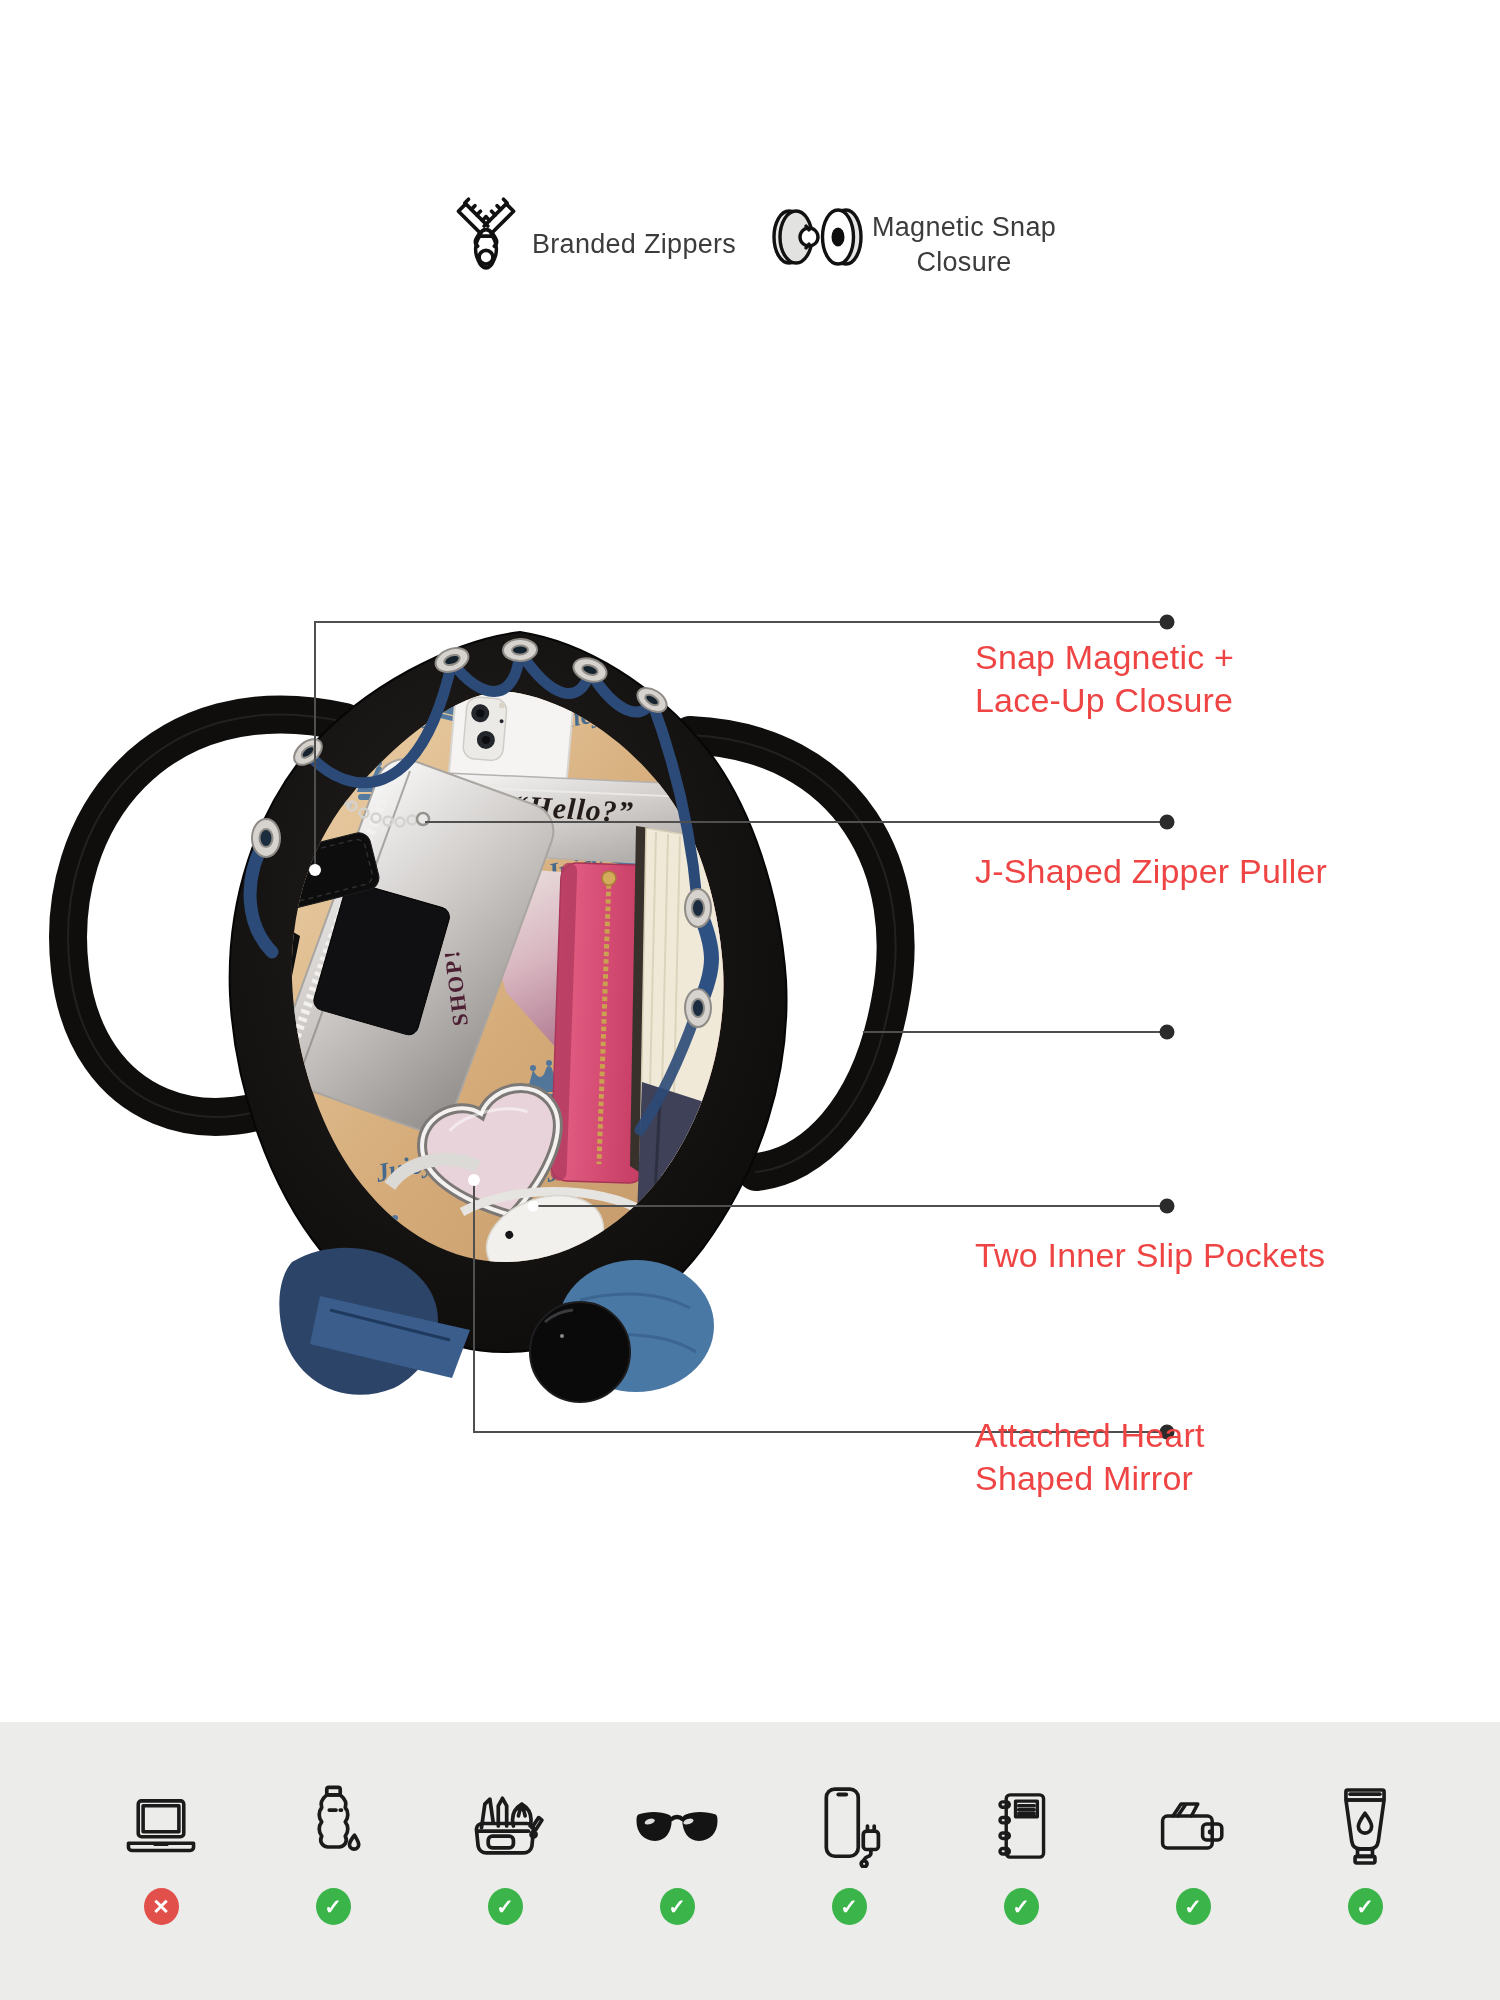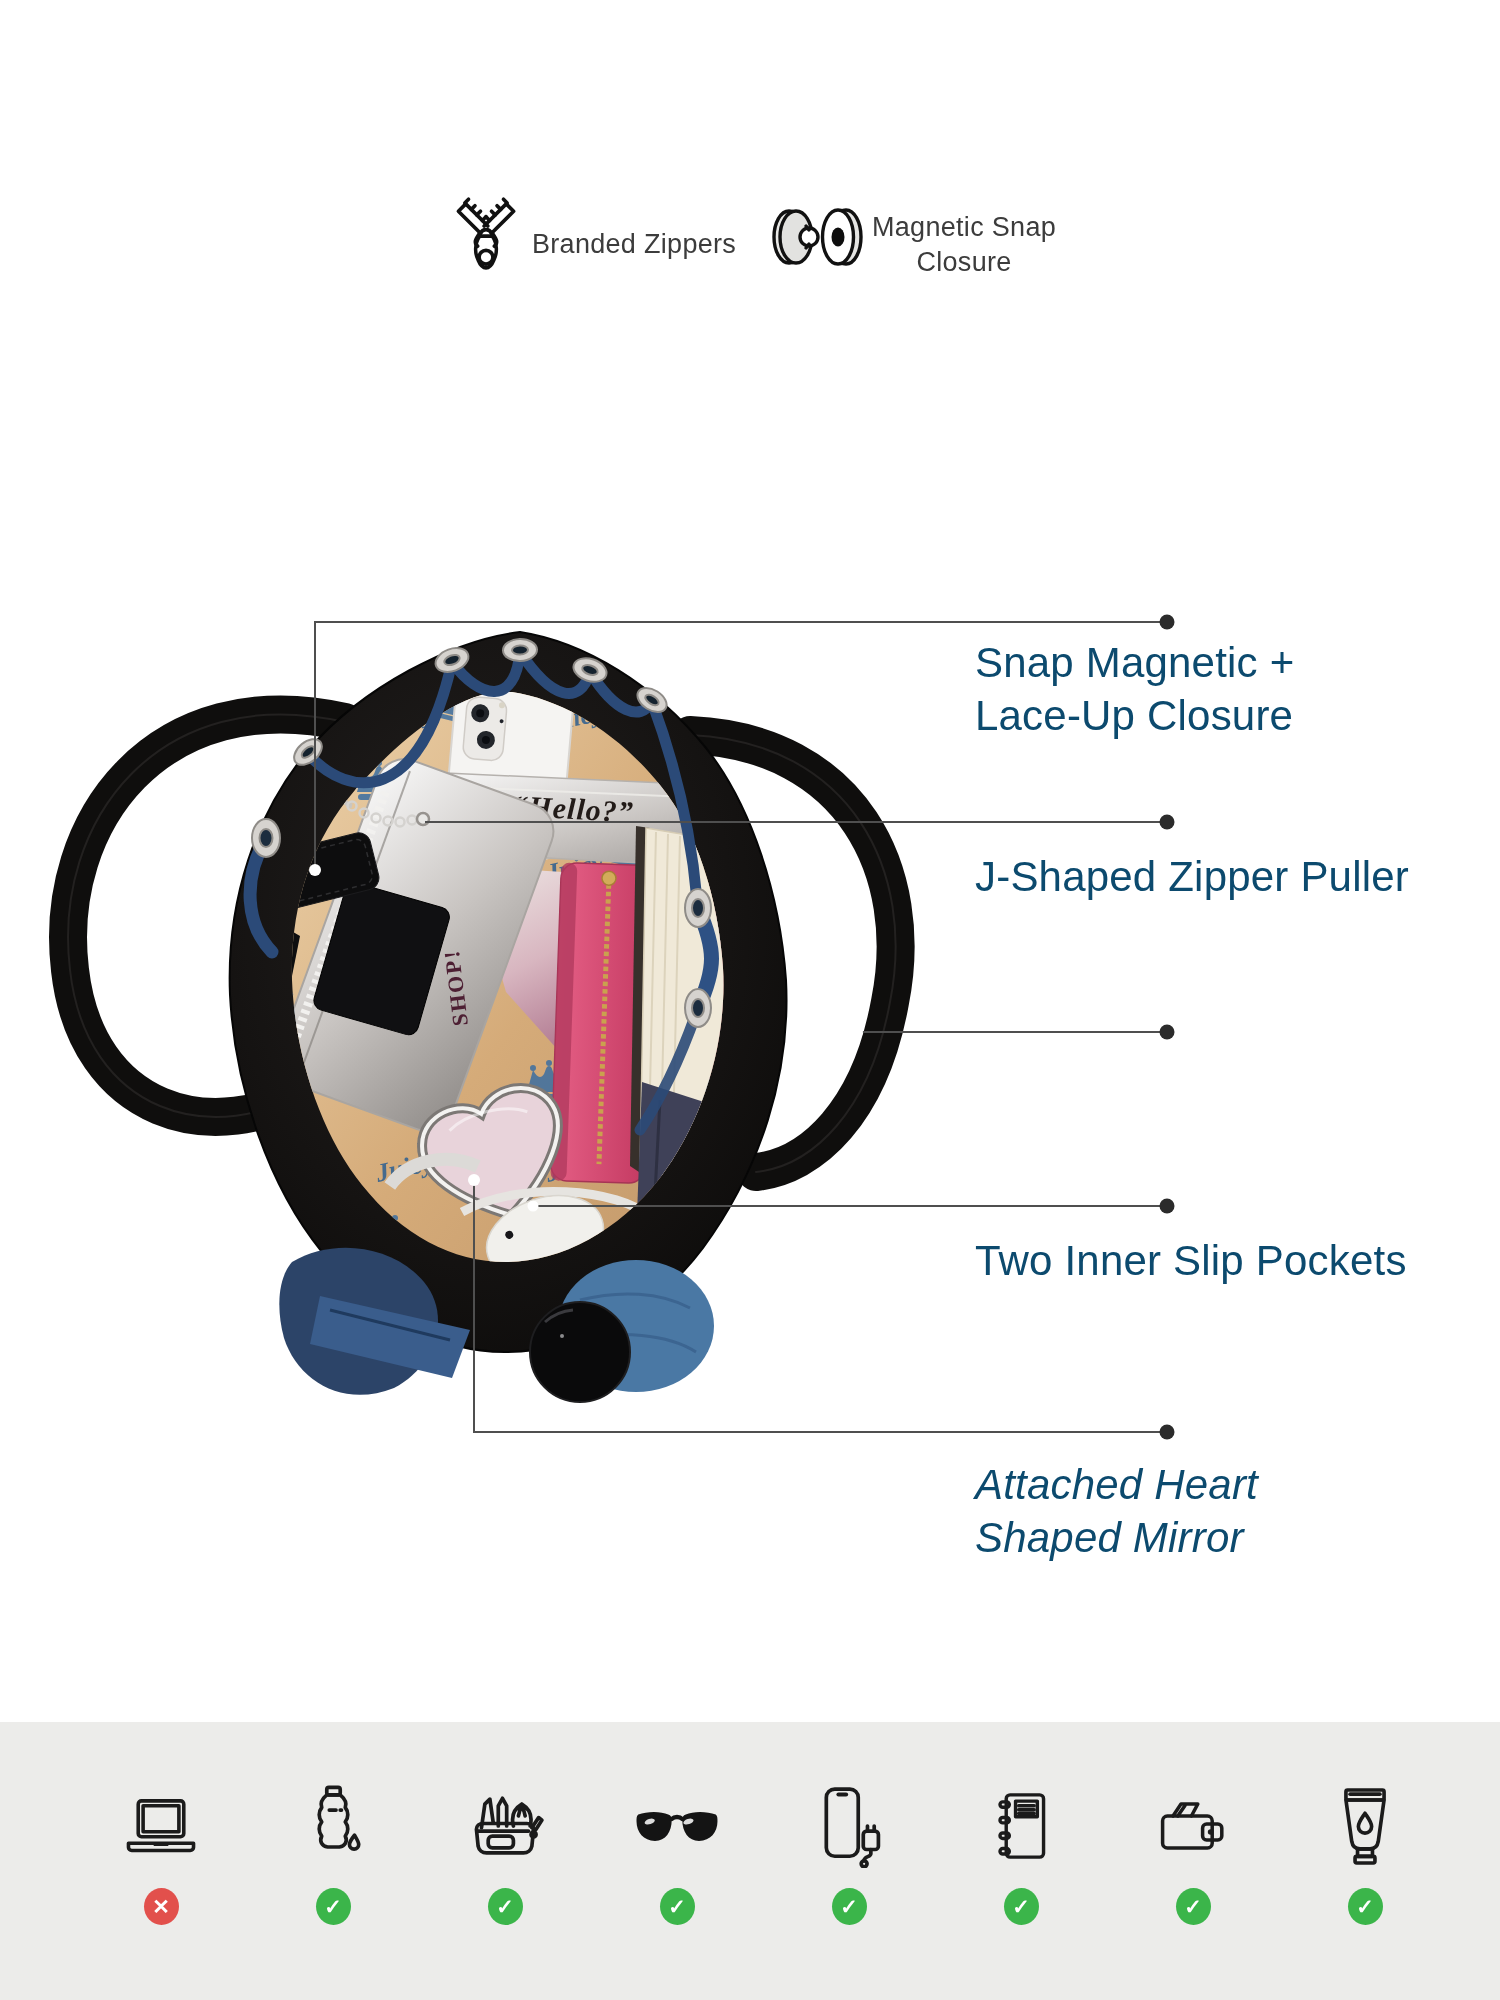--- a/index.html
+++ b/index.html
@@ -8,23 +8,23 @@
   
   .feature{position:absolute;top:190px;width:320px;display:flex;flex-direction:row;align-items:center;}
   .feature-zip{left:440px;}
   .feature-snap{left:762px;}
   .feature-icon-box{height:94px;display:flex;align-items:center;justify-content:center;}
   .feature-label{margin-top:16px;font-size:27px;line-height:1.3;text-align:center;color:#3c3c3c;
                  letter-spacing:.3px;white-space:pre-line;}
   
   .bag-art{position:absolute;left:0;top:600px;width:960px;height:860px;}
   .callout-overlay{position:absolute;left:0;top:0;width:1500px;height:2000px;pointer-events:none;}
-  .callout-label{position:absolute;left:975px;width:480px;font-size:42px;line-height:1.27;
-                 color:#0c4a6e;letter-spacing:.2px;white-space:pre-line;}
-  .cl-1{top:636px;} .cl-2{top:850px;} .cl-3{top:1063px;} .cl-4{top:1234px;} .cl-5{top:1458px;font-style:italic;}
+  .callout-label{position:absolute;left:975px;width:480px;font-size:34px;line-height:1.27;
+                 color:#ef4444;letter-spacing:.2px;white-space:pre-line;}
+  .cl-1{top:636px;} .cl-2{top:850px;} .cl-3{top:1063px;} .cl-4{top:1234px;} .cl-5{top:1414px;}
   
   .capacity{position:absolute;left:0;top:1722px;width:1500px;height:278px;background:#ececea;
             display:flex;justify-content:space-between;box-sizing:border-box;padding:56px 68px 0 94px;}
   .cap-cell{width:134px;display:flex;flex-direction:column;align-items:center;}
   .cap-icon{height:96px;display:flex;align-items:center;justify-content:center;}
   .cap-badge{margin-top:14px;width:35px;height:37px;border-radius:50%;display:flex;align-items:center;
              justify-content:center;color:#fff;font-size:21px;font-weight:bold;line-height:1;}
   .cap-badge.yes{background:#3bb54a;}
   .cap-badge.no{background:#e2504c;}
   .oi{stroke:#1b1b1b;stroke-width:4.4;fill:none;stroke-linecap:round;stroke-linejoin:round;}

